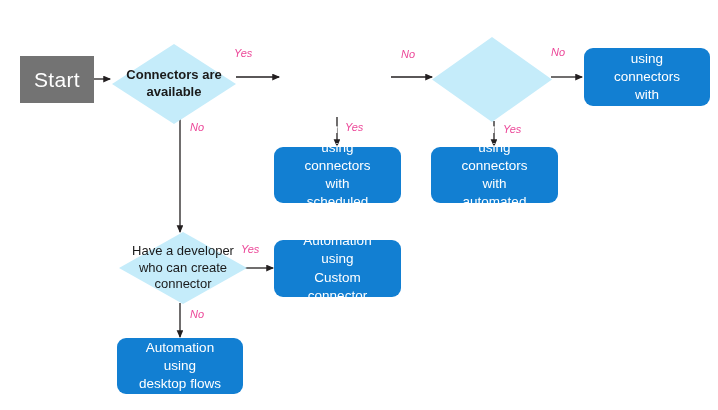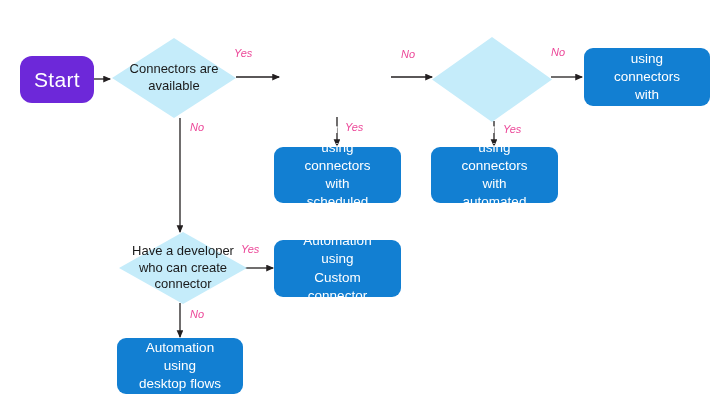--- a/index.html
+++ b/index.html
@@ -24,25 +24,25 @@
   }
   .node {
     position: absolute;
     box-sizing: border-box;
     display: flex;
     align-items: center;
     justify-content: center;
     text-align: center;
   }
   .start-box {
-    background: #6d28d9;
+    background: #737373;
     color: #ffffff;
     font-size: 21px;
     letter-spacing: 0.3px;
-    border-radius: 12px;
+    border-radius: 0;
   }
   .process-box {
     background: #127fd2;
     color: #ffffff;
     font-size: 13.5px;
     line-height: 1.35;
     border-radius: 9px;
     padding: 2px 18px;
   }
   .decision {
@@ -104,21 +104,21 @@
 
     <line x1="241" y1="268" x2="273" y2="268" stroke="#231f20" stroke-width="1.3" marker-end="url(#arrowhead)"></line>
 
     <line x1="180" y1="303" x2="180" y2="337" stroke="#231f20" stroke-width="1.3" marker-end="url(#arrowhead)"></line>
   </svg>
 
   <div class="node start-box" style="left:20px; top:56px; width:74px; height:47px;">
     <span>Start</span>
   </div>
 
-  <div class="node decision" style="left:112px; top:38px; width:124px; height:80px;">
+  <div class="node decision" style="left:112px; top:44px; width:124px; height:80px;font-weight:bold;">
     <span class="dia-shape"></span>
     <span class="dia-text">Connectors  are
 available</span>
   </div>
 
 
   <div class="node decision" style="left:432px; top:37px; width:120px; height:85px;">
     <span class="dia-shape"></span>
   </div>
 

